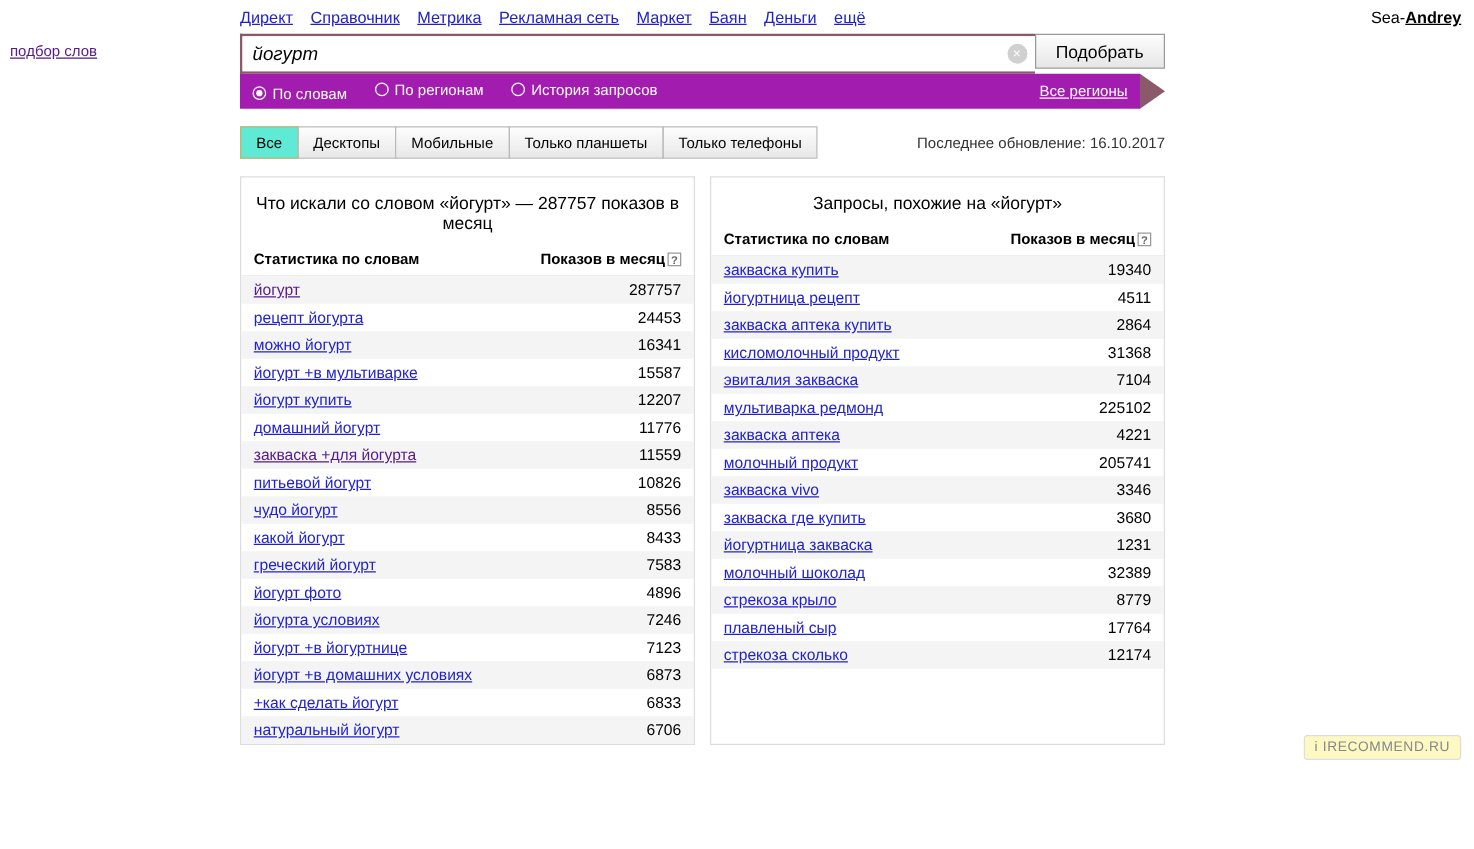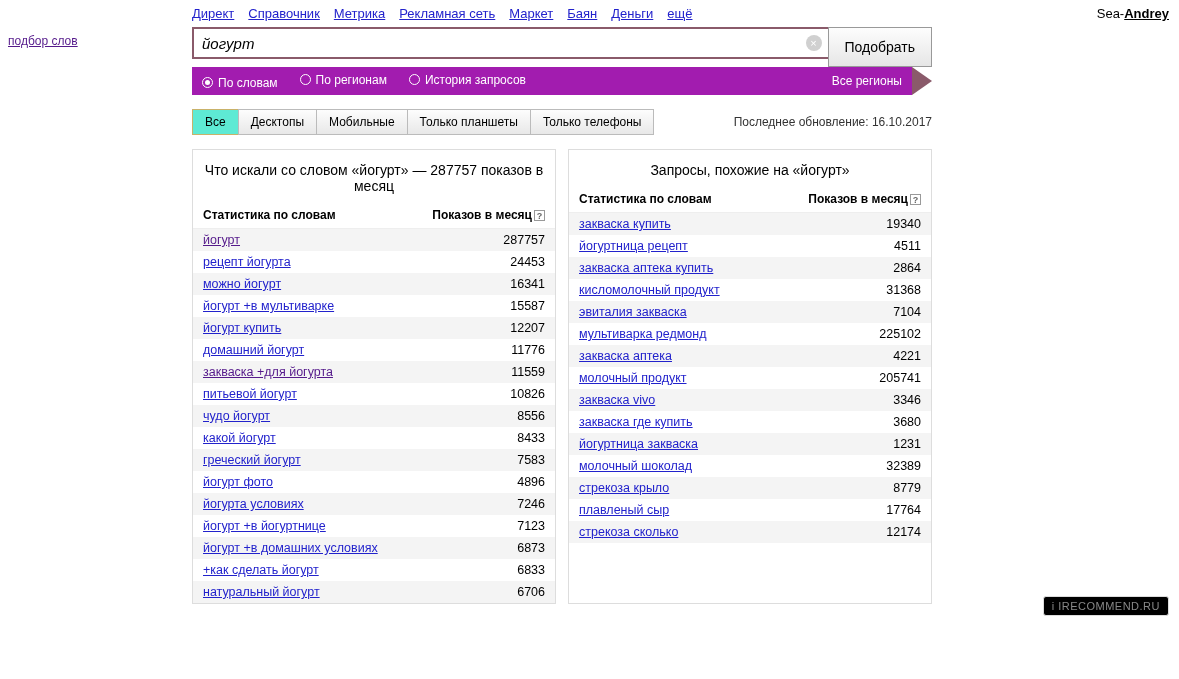--- a/index.html
+++ b/index.html
@@ -12,47 +12,47 @@
   .user b { text-decoration: underline; }
   .left-logo { position: absolute; left: 8px; top: 28px; width: 160px; text-align: left; }
   .logo-text { font-family: Arial, sans-serif; font-weight: bold; font-size: 32px; color: #000; letter-spacing: -1px; }
   .logo-text .accent { color: #f00; }
   .sublogo { display: inline-block; margin-top: 6px; font-size: 12px; color: #551a8b; text-decoration: underline; }
   .main { margin-left: 182px; width: 740px; }
   .search-row { display: flex; margin-top: 6px; }
   .search-box { flex: 1; position: relative; border: 2px solid #8a5a6a; border-right: none; height: 32px; background: #fff; display: flex; align-items: center; }
   .search-box input { border: none; outline: none; width: 100%; height: 100%; padding: 0 30px 0 8px; font-size: 15px; font-style: italic; }
   .clear-icon { position: absolute; right: 6px; top: 50%; transform: translateY(-50%); width: 16px; height: 16px; border-radius: 50%; background: #d0d0d0; color: #fff; font-size: 11px; line-height: 16px; text-align: center; cursor: pointer; }
-  .submit-btn { height: 40px; padding: 0 16px; border: 1px solid #999; background: linear-gradient(#fdfdfd,#e6e6e6); font-size: 14px; cursor: pointer; }
+  .submit-btn { height: 28px; padding: 0 16px; border: 1px solid #999; background: linear-gradient(#fdfdfd,#e6e6e6); font-size: 14px; cursor: pointer; }
   .subbar { background: #a21caf; color: #fff; height: 28px; display: flex; align-items: center; padding: 0 10px; position: relative; }
   .subbar-wrap { display: flex; }
   .subbar-inner { flex: 1; display: flex; align-items: center; }
   .arrow-tip2 { width: 0; height: 0; border-top: 14px solid transparent; border-bottom: 14px solid transparent; border-left: 20px solid #8a5a6a; }
   .radio { display: inline-flex; align-items: center; margin-right: 22px; font-size: 12px; cursor: pointer; }
   .rdot { width: 11px; height: 11px; border-radius: 50%; border: 1px solid #fff; margin-right: 5px; display: inline-flex; align-items: center; justify-content: center; }
   .rdot.sel::after { content: ""; width: 5px; height: 5px; border-radius: 50%; background: #fff; }
-  .regions-link { margin-left: auto; color: #fff; font-size: 12px; cursor: pointer; }
+  .regions-link { margin-left: auto; color: #fff; font-size: 12px; text-decoration: underline; cursor: pointer; }
   .toolbar { margin-top: 14px; display: flex; align-items: center; }
   .tabs { display: flex; }
   .tab { border: 1px solid #bbb; background: linear-gradient(#fdfdfd,#e8e8e8); padding: 5px 12px; font-size: 12px; cursor: pointer; margin-left: -1px; }
   .tab:first-child { margin-left: 0; }
   .tab.active { background: #5eead4; border-color: #c9b26a; text-align: center; }
   .updated { margin-left: auto; font-size: 12px; color: #333; }
   .panels { display: flex; gap: 12px; margin-top: 14px; }
   .panel { border: 1px solid #ddd; flex: 1; }
   .panel-head { text-align: center; padding: 12px 8px 10px; font-size: 14px; }
   .thead { display: flex; font-weight: bold; font-size: 12px; padding: 4px 10px 6px; border-bottom: 1px solid #eee; }
   .thead .c2 { margin-left: auto; }
   .help { display:inline-block; width:11px; height:11px; border:1px solid #999; font-size:9px; line-height:11px; text-align:center; margin-left:2px; color:#666; cursor:pointer; }
   .row { display: flex; padding: 4px 10px; font-size: 12.5px; }
   .row:nth-child(odd) { background: #f4f4f4; }
   .row .term { color: #22c; text-decoration: underline; cursor: pointer; }
   .row .term.vis { color: #551a8b; }
   .row .num { margin-left: auto; }
-  .watermark { position: absolute; right: 10px; bottom: 8px; font-size: 11px; color: #888; background: #000000; border: 1px solid #ddd; padding: 3px 8px; border-radius: 3px; letter-spacing: 0.5px; }
+  .watermark { position: absolute; right: 10px; bottom: 8px; font-size: 11px; color: #888; background: #fef9c3; border: 1px solid #ddd; padding: 3px 8px; border-radius: 3px; letter-spacing: 0.5px; }
 </style>
 </head>
 <body>
 
 <div class="wrap">
 
   <div class="topbar">
     <div class="topnav" id="topnav"><a href="#">Директ</a><a href="#">Справочник</a><a href="#">Метрика</a><a href="#">Рекламная сеть</a><a href="#">Маркет</a><a href="#">Баян</a><a href="#">Деньги</a><a href="#">ещё</a></div>
     <div class="user">
       <span>Sea-</span><b>Andrey</b>

